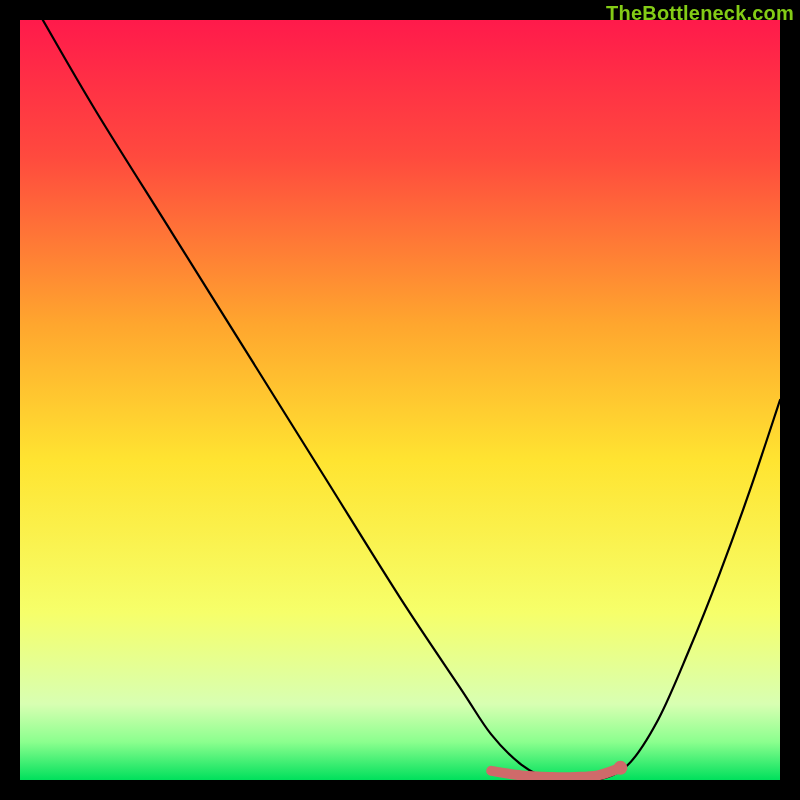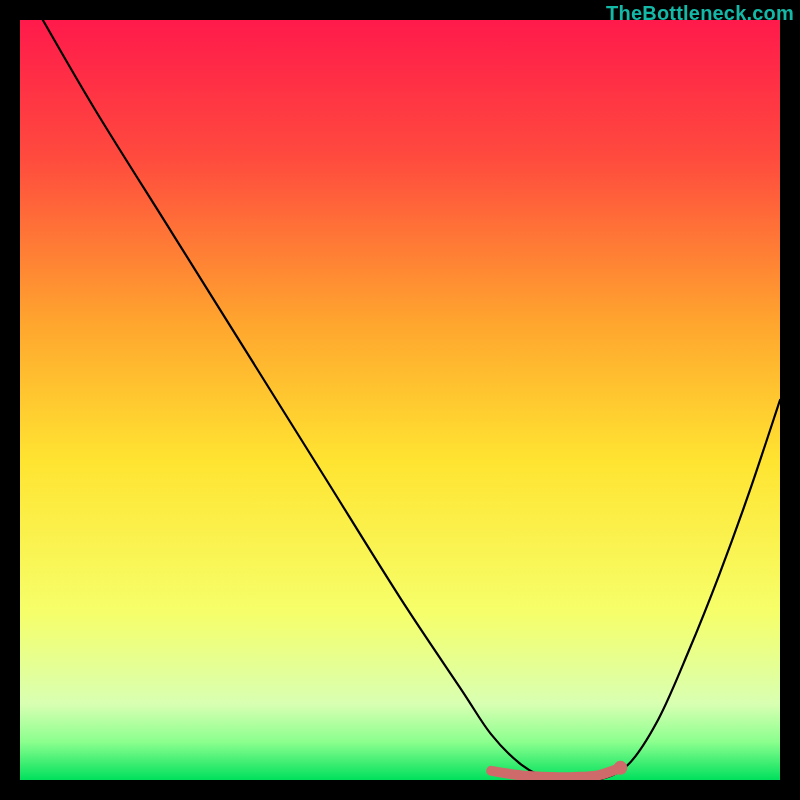--- a/index.html
+++ b/index.html
@@ -15,21 +15,21 @@
     left: 20px;
     top: 20px;
     width: 760px;
     height: 760px;
   }
   .watermark {
     position: absolute;
     top: 2px;
     right: 6px;
     font: 600 20px Arial, Helvetica, sans-serif;
-    color: #14b8a6;
+    color: #84cc16;
     letter-spacing: 0.2px;
     user-select: none;
   }
   svg { display: block; }
 </style>
 </head>
 <body>
 
 <div class="frame">
   <div class="plot">

